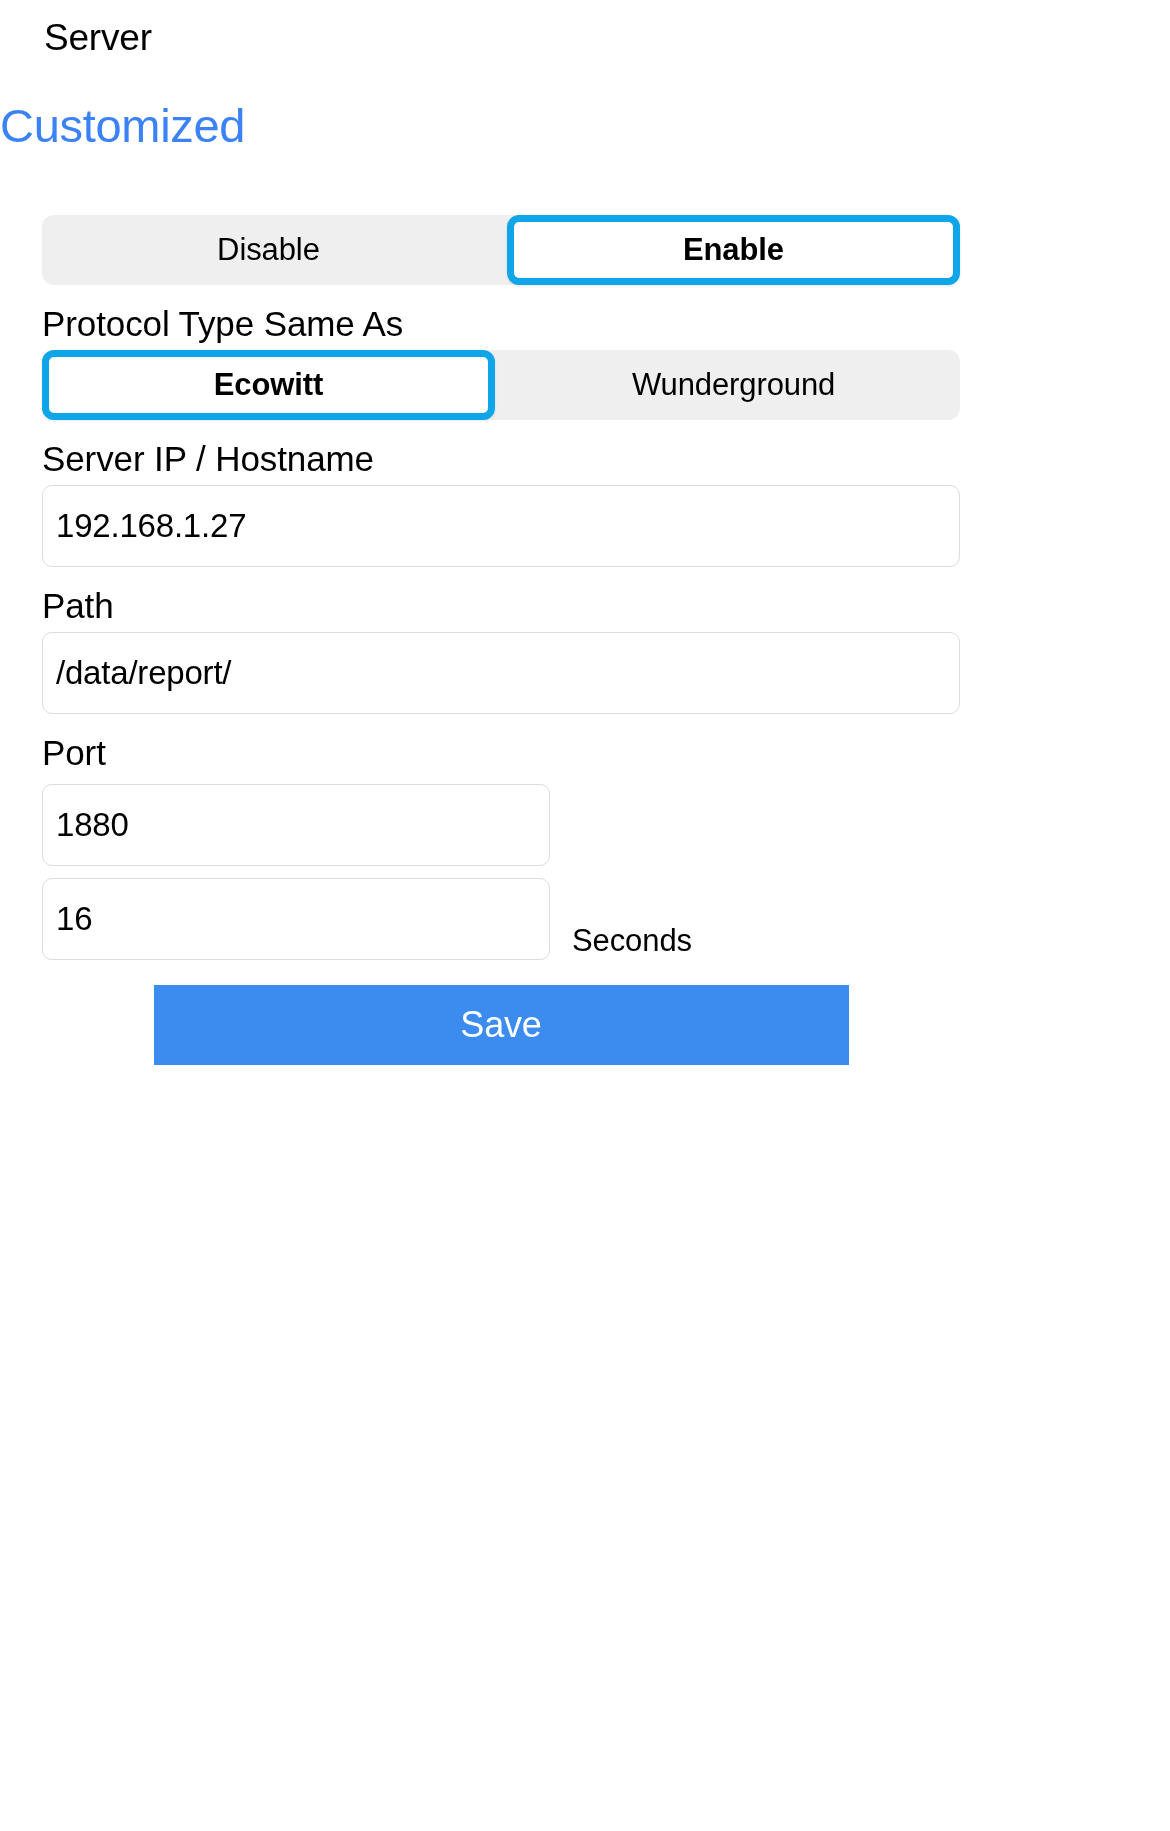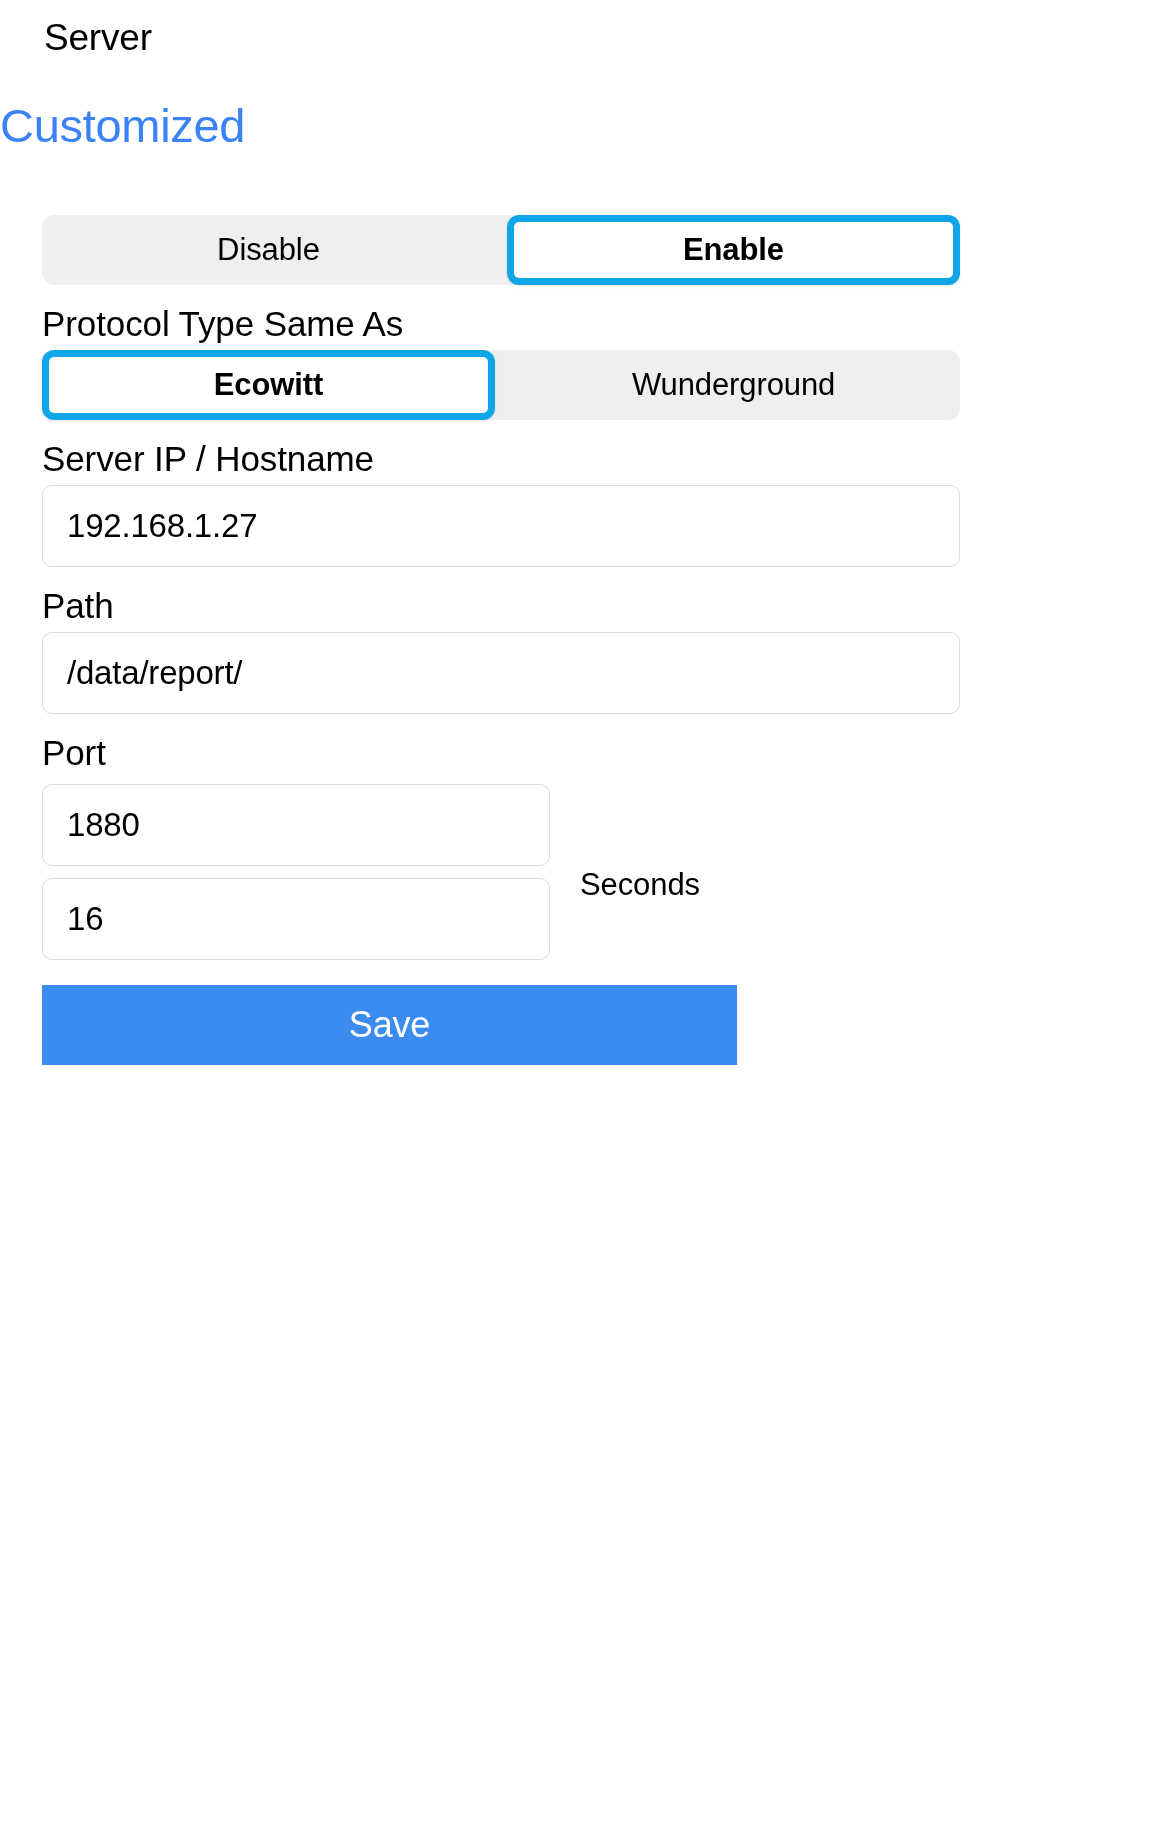--- a/index.html
+++ b/index.html
@@ -87,49 +87,50 @@
     color: #000;
     margin-top: 20px;
     margin-bottom: 7px;
     letter-spacing: -0.1px;
   }
 
   .text-input {
     display: block;
     width: 100%;
     height: 82px;
-    padding: 0 24px;
+    padding: 0 13px;
     font-size: 33px;
     line-height: 82px;
     font-family: "Liberation Sans", sans-serif;
     color: #000;
     background: #ffffff;
     border: 1px solid #dcdcdc;
     border-radius: 10px;
     outline: none;
     letter-spacing: -0.2px;
   }
   .text-input.narrow { width: 508px; margin-top: 12px; }
 
   .inline-row {
     display: flex;
-    align-items: flex-start;
-    gap: 30px;
+    align-items: flex-end;
+    gap: 22px;
   }
   .unit-label {
     font-size: 31px;
     line-height: 38px;
     color: #000;
     letter-spacing: -0.1px;
     white-space: nowrap;
   }
 
   .save-row {
     margin-top: 25px;
     display: flex;
+    justify-content: center;
   }
   .save-button {
     width: 695px;
     height: 80px;
     background: #3b8cee;
     color: #ffffff;
     border: none;
     border-radius: 0;
     font-size: 36px;
     line-height: 80px;

